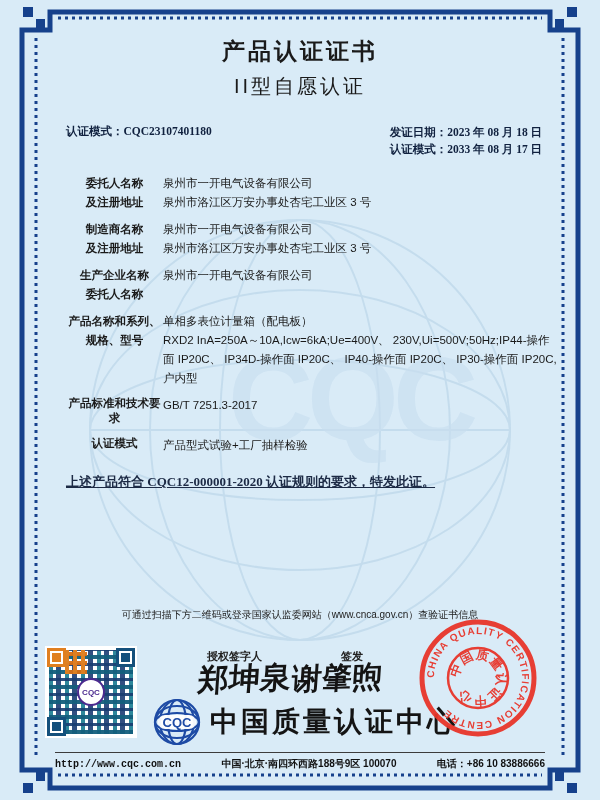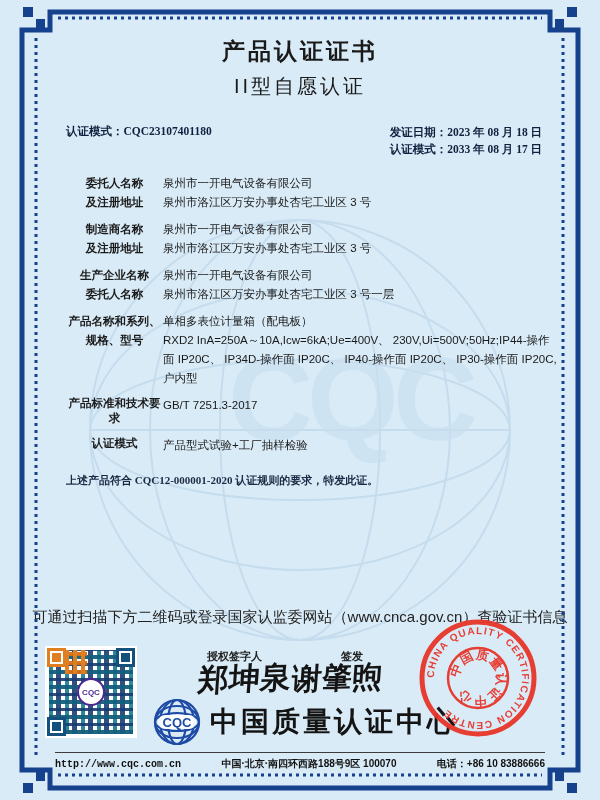--- a/index.html
+++ b/index.html
@@ -23,23 +23,23 @@
   .meta .dates div{line-height:17px;text-align:center;}
 
   .fields{padding:16px 42px 0 66px;font-size:11.5px;}
   .frow{display:flex;margin-bottom:8px;}
   .frow.single{margin-bottom:10px;}
   .flabel{width:97px;flex-shrink:0;font-weight:bold;text-align:center;}
   .flabel div,.fvalue div{line-height:19px;}
   .fvalue{flex:1;line-height:19px;}
 
   .note{padding:8px 42px 0 66px;font-family:"Liberation Serif","DejaVu Serif",serif;
-    font-weight:600;font-size:11px;color:#1c2a45;}
-
-  .verify{position:absolute;top:608px;left:0;width:100%;text-align:center;font-size:15px;color:#222;}
+    font-weight:600;font-size:13px;color:#1c2a45;text-decoration:underline;}
+
+  .verify{position:absolute;top:608px;left:0;width:100%;text-align:center;font-size:10px;color:#222;}
 
   
   .qr{position:absolute;left:45px;top:646px;width:92px;height:92px;background:#fff;
     box-sizing:border-box;padding:4px;}
   .qr-pattern{position:relative;width:100%;height:100%;
     background-image:
       repeating-linear-gradient(0deg, rgba(19,94,124,.95) 0 4px, transparent 4px 8px, rgba(24,60,112,.9) 8px 11px, transparent 11px 15px),
       repeating-linear-gradient(90deg, rgba(23,122,144,.9) 0 4px, transparent 4px 7px, rgba(27,60,116,.9) 7px 12px, transparent 12px 16px);}
   .finder{position:absolute;width:13px;height:13px;border:3px solid #14507c;background:#fff;box-sizing:content-box;}
   .finder::after{content:"";position:absolute;inset:2px;background:#14507c;}
@@ -159,21 +159,20 @@
         </div>
       </div>
 
       <div class="frow">
         <div class="flabel">
           <div>生产企业名称</div>
           <div>委托人名称</div>
         </div>
         <div class="fvalue">
           <div>泉州市一开电气设备有限公司</div>
-          <div>泉州市洛江区万安办事处杏宅工业区 3 号一层</div>
         </div>
       </div>
 
       <div class="frow">
         <div class="flabel">
           <div>产品名称和系列、</div>
           <div>规格、型号</div>
         </div>
         <div class="fvalue">
           <div>单相多表位计量箱（配电板）</div>

